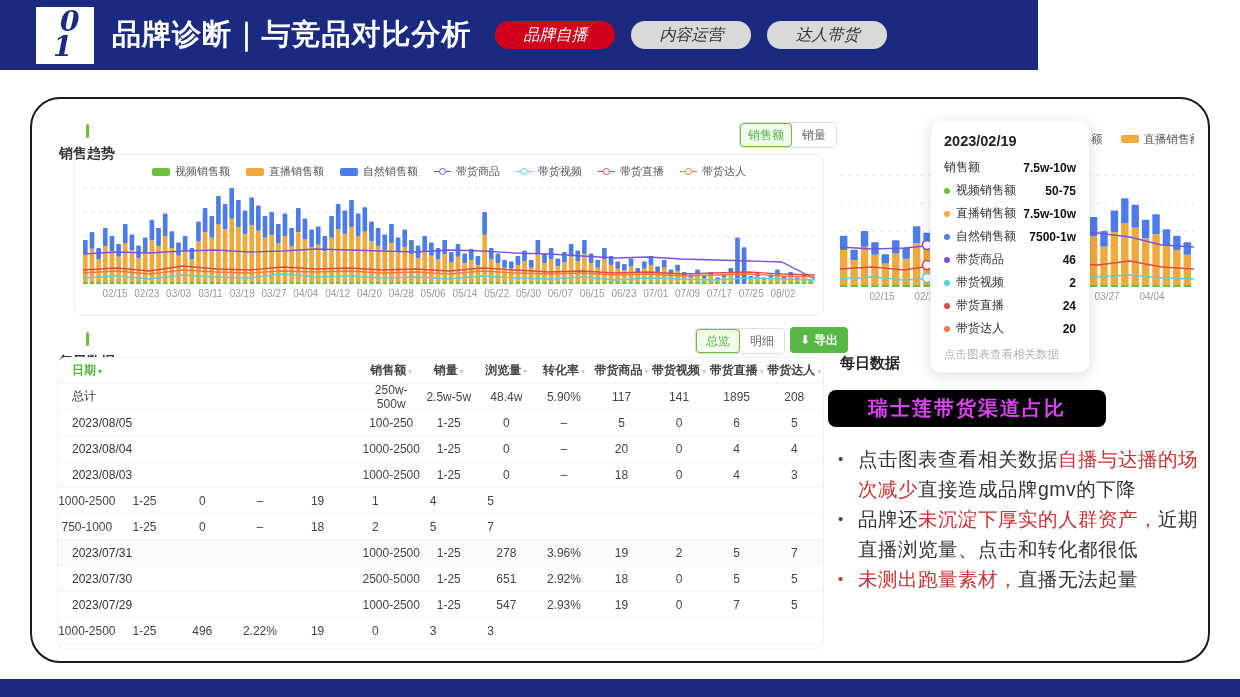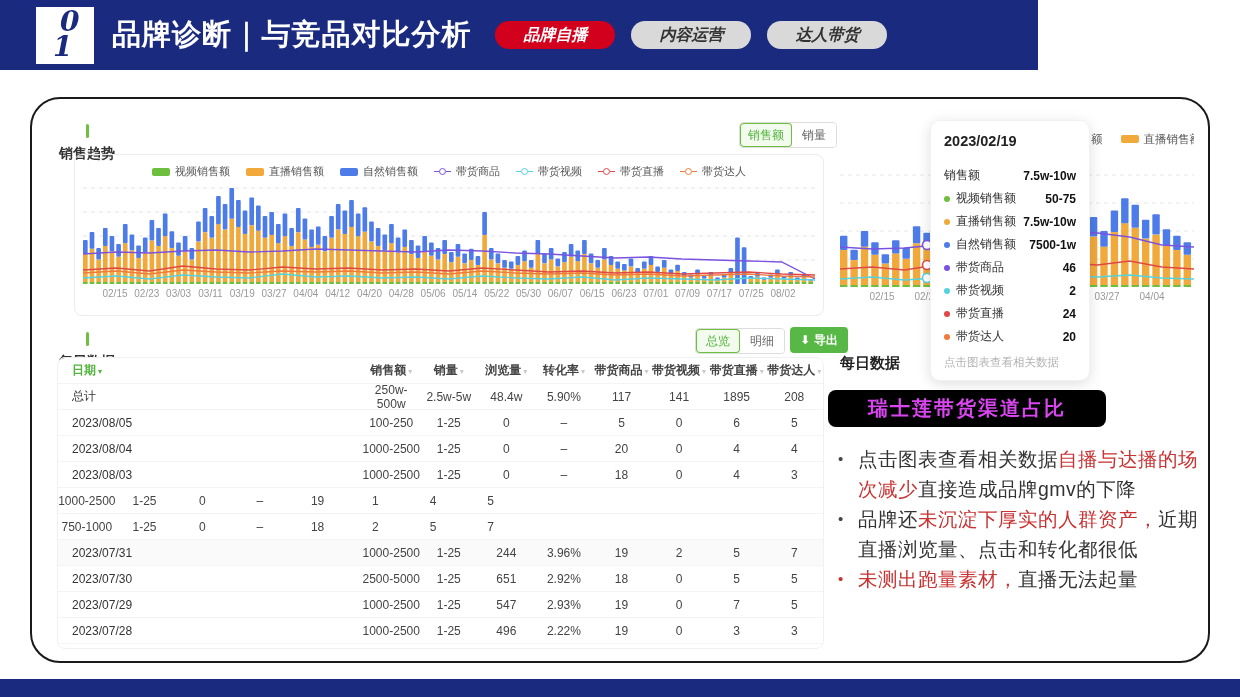--- a/index.html
+++ b/index.html
@@ -12,21 +12,21 @@
          background:#1a2a7e; display:flex; align-items:center; }
   .badge { position:relative; width:58px; height:57px; background:#fff; margin-left:36px; flex:none; }
   .badge span { position:absolute; font-family:"DejaVu Serif",serif; font-style:italic;
                 font-weight:bold; color:#1a2a7e; font-size:28px; line-height:1; }
   .badge .d0 { top:1px; left:24px; }
   .badge .d1 { top:26px; left:17px; }
   .hdr-title { color:#fff; font-size:29px; font-weight:bold; margin-left:18px;
                letter-spacing:1px; white-space:nowrap; }
   .pills { display:flex; gap:16px; margin-left:24px; }
   .pill { height:28px; border-radius:14px; padding:0 28px; display:flex; align-items:center;
-          font-size:16px; font-style:italic; font-weight:bold; white-space:nowrap; cursor:pointer; }
+          font-size:16px; font-style:italic; font-weight:normal; white-space:nowrap; cursor:pointer; }
   .pill.on  { background:#d2001d; color:#fff; }
   .pill.off { background:#d9d9d9; color:#333; }
 
   
   .ftr { position:absolute; left:0; bottom:0; width:1240px; height:18px; background:#1a2a7e; }
 
   
   .card { position:absolute; left:30px; top:97px; width:1180px; height:566px;
           background:#fff; border:2px solid #1a1a1a; border-radius:30px; overflow:hidden; }
 
@@ -69,21 +69,21 @@
 
   
   .mini-legend { position:absolute; left:990px; top:30px; width:172px; height:20px;
                  overflow:hidden; display:flex; gap:18px; font-size:11.5px; color:#555;
                  align-items:center; white-space:nowrap; }
   .mini-chart { position:absolute; left:808px; top:48px; }
 
   .tooltip { position:absolute; left:898px; top:21px; width:160px; background:#fff;
              border:1px solid #f2f2f2; border-radius:10px; box-shadow:0 3px 14px rgba(0,0,0,.13);
              padding:12px 13px 10px; z-index:6; }
-  .tt-date { font-size:14.5px; font-weight:bold; color:#222; margin-bottom:15px; }
+  .tt-date { font-size:14.5px; font-weight:bold; color:#222; margin-bottom:7px; }
   .tt-row { display:flex; align-items:center; height:23px; font-size:12px; color:#333; }
   .tt-dot { width:6px; height:6px; border-radius:50%; margin-right:6px; flex:none; }
   .tt-val { margin-left:auto; font-weight:bold; color:#111; font-size:12px; }
   .tt-foot { margin-top:7px; font-size:11.5px; color:#b3b3b3; }
 
   .right-daily { position:absolute; left:808px; top:255px; font-size:15px; font-weight:bold; color:#222; }
   .banner { position:absolute; left:796px; top:291px; width:278px; height:37px; background:#000;
             border-radius:8px; color:#d946ef; font-size:20px; font-weight:bold; letter-spacing:2px;
             display:flex; align-items:center; justify-content:center; }
   .bullets { position:absolute; left:806px; top:345px; width:366px; }
@@ -611,21 +611,21 @@
         <div class="cn">–</div>
         <div class="cn">18</div>
         <div class="cn">2</div>
         <div class="cn">5</div>
         <div class="cn">7</div>
       </div>
       <div class="trow hl">
         <div class="c0">2023/07/31</div>
         <div class="cn">1000-2500</div>
         <div class="cn">1-25</div>
-        <div class="cn">244</div>
+        <div class="cn">278</div>
         <div class="cn">3.96%</div>
         <div class="cn">19</div>
         <div class="cn">2</div>
         <div class="cn">5</div>
         <div class="cn">7</div>
       </div>
       <div class="trow">
         <div class="c0">2023/07/30</div>
         <div class="cn">2500-5000</div>
         <div class="cn">1-25</div>
@@ -641,21 +641,20 @@
         <div class="cn">1000-2500</div>
         <div class="cn">1-25</div>
         <div class="cn">547</div>
         <div class="cn">2.93%</div>
         <div class="cn">19</div>
         <div class="cn">0</div>
         <div class="cn">7</div>
         <div class="cn">5</div>
       </div>
       <div class="trow">
-        <div class="c0">2023/07/28</div>
         <div class="cn">1000-2500</div>
         <div class="cn">1-25</div>
         <div class="cn">496</div>
         <div class="cn">2.22%</div>
         <div class="cn">19</div>
         <div class="cn">0</div>
         <div class="cn">3</div>
         <div class="cn">3</div>
       </div>
     </div>

